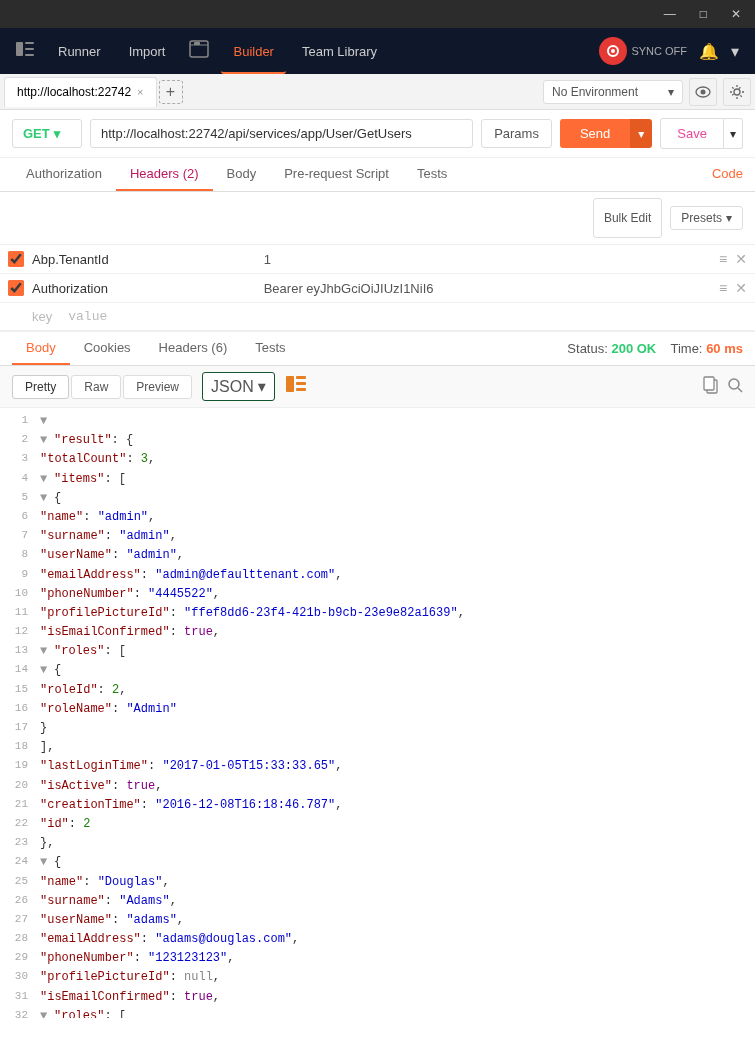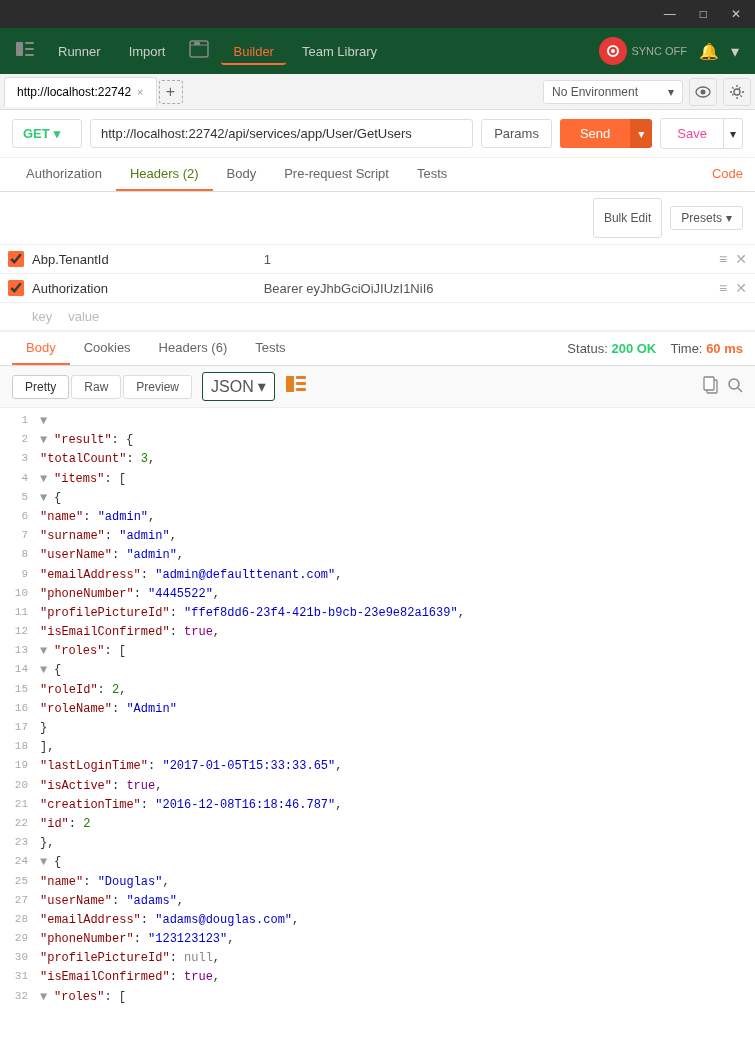--- a/index.html
+++ b/index.html
@@ -17,24 +17,23 @@
     }
     .title-bar-btn {
       color: #ccc;
       font-size: 12px;
       cursor: pointer;
       padding: 2px 6px;
     }
 
     
     .nav-bar {
-      background: #14532d;
+      background: #0f172a;
       height: 46px;
       display: flex;
-      align-items: center;
       padding: 0 8px;
       gap: 4px;
     }
     .nav-btn {
       color: #ccc;
       background: transparent;
       border: none;
       padding: 6px 12px;
       cursor: pointer;
       font-size: 13px;
@@ -231,21 +230,21 @@
       gap: 0;
       background: #fff;
     }
     .req-tab {
       padding: 8px 14px;
       cursor: pointer;
       font-size: 13px;
       color: #666;
       border-bottom: 2px solid transparent;
     }
-    .req-tab.active { color: #4d7c0f; border-bottom: 2px solid #ff6b35; }
+    .req-tab.active { color: #be185d; border-bottom: 2px solid #ff6b35; }
     .req-tab-code {
       margin-left: auto;
       color: #ff6b35;
       padding: 8px 0;
       cursor: pointer;
       font-size: 13px;
     }
 
     
     .headers-table {
@@ -538,21 +537,21 @@
     <input type="checkbox" class="header-check" checked="" style="">
     <span class="header-key">Authorization</span>
     <span class="header-value">Bearer eyJhbGciOiJIUzI1NiI6</span>
     <span class="header-icon">≡</span>
     <span class="header-icon">✕</span>
   </div>
 
   <div class="header-row">
     <div style="width:16px;"></div>
     <span class="header-placeholder">key</span>
-    <span class="header-placeholder" style="flex:2; padding-left:8px;">value</span>
+    <span class="header-placeholder" style="flex:2; padding-left:8px;font-family:Liberation Mono, monospace;">value</span>
   </div>
 </div>
 
 <div class="response-tabs">
   <div class="resp-tab active">Body</div>
   <div class="resp-tab">Cookies</div>
   <div class="resp-tab">Headers (6)</div>
   <div class="resp-tab">Tests</div>
   <div class="resp-status">
     <span>Status:</span>
@@ -690,20 +689,24 @@
     </div>
     <div class="json-line">
       <span class="line-num">24</span>
       <span class="json-content">      <span class="collapse-arrow">▼ </span><span class="jp">{</span></span>
     </div>
     <div class="json-line">
       <span class="line-num">25</span>
       <span class="json-content">        <span class="jk">"name"</span><span class="jp">: </span><span class="js">"Douglas"</span><span class="jp">,</span></span>
     </div>
     <div class="json-line">
+      <span class="line-num">26</span>
+      <span class="json-content">        <span class="jk">"surname"</span><span class="jp">: </span><span class="js">"Adams"</span><span class="jp">,</span></span>
+    </div>
+    <div class="json-line">
       <span class="line-num">27</span>
       <span class="json-content">        <span class="jk">"userName"</span><span class="jp">: </span><span class="js">"adams"</span><span class="jp">,</span></span>
     </div>
     <div class="json-line">
       <span class="line-num">28</span>
       <span class="json-content">        <span class="jk">"emailAddress"</span><span class="jp">: </span><span class="js">"adams@douglas.com"</span><span class="jp">,</span></span>
     </div>
     <div class="json-line">
       <span class="line-num">29</span>
       <span class="json-content">        <span class="jk">"phoneNumber"</span><span class="jp">: </span><span class="js">"123123123"</span><span class="jp">,</span></span>

